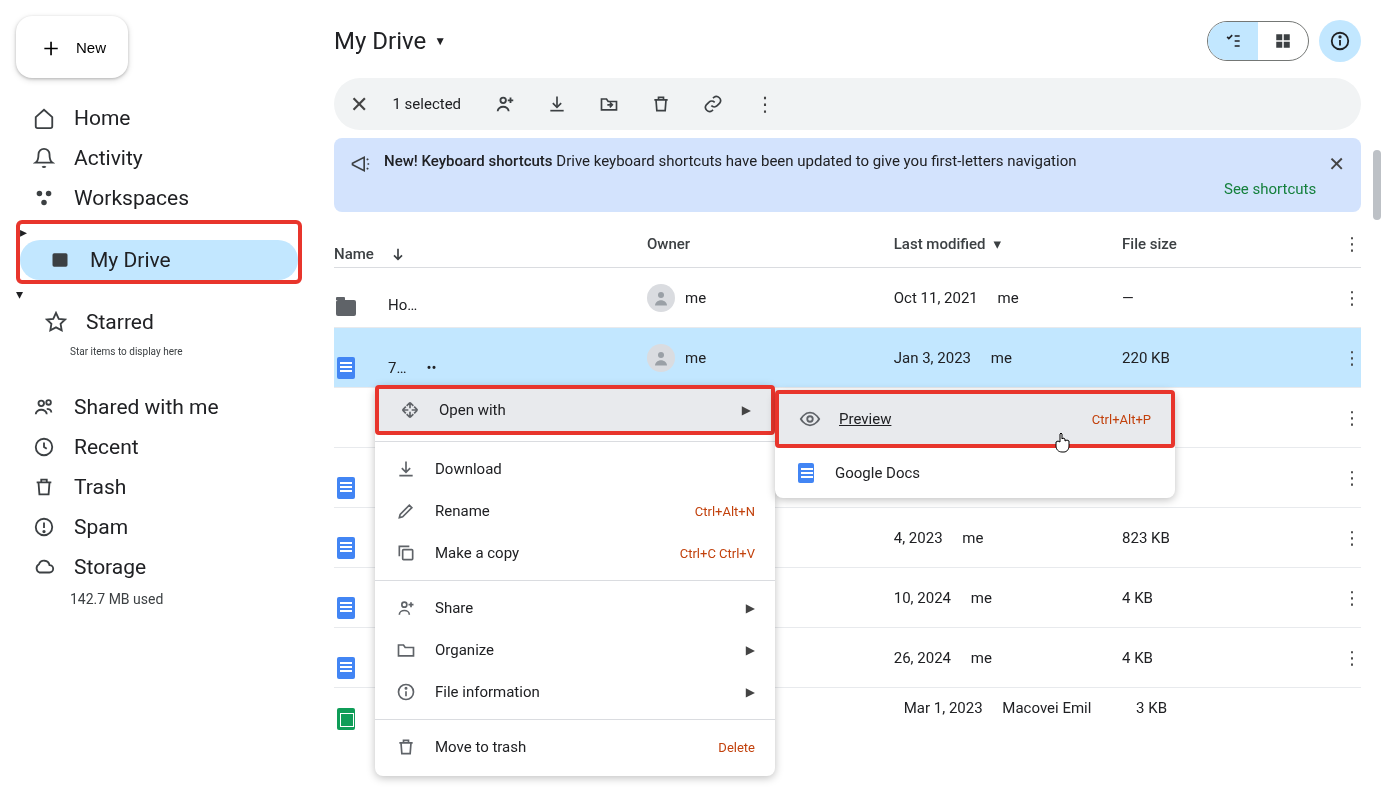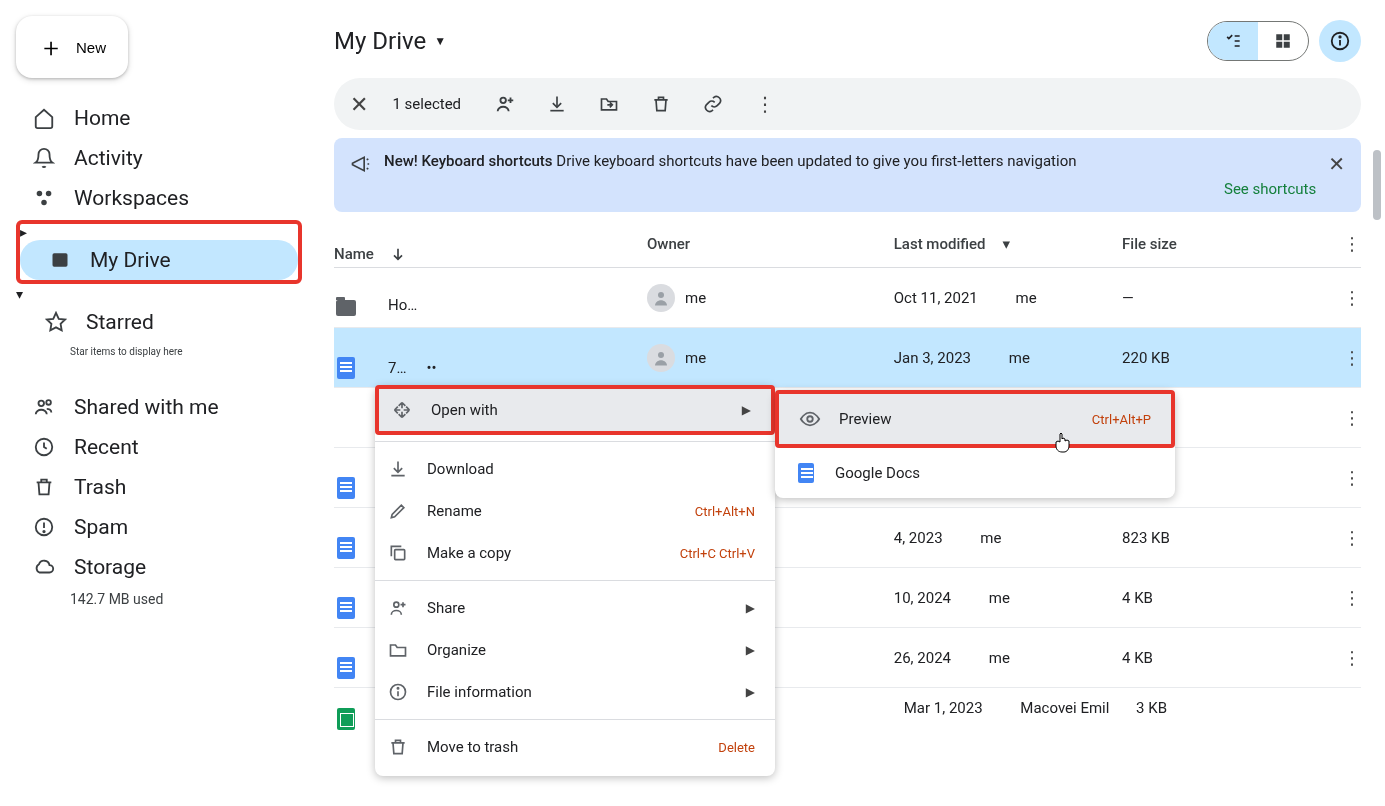--- a/index.html
+++ b/index.html
@@ -43,40 +43,40 @@
 .banner-text { flex: 1; font-size: 15px; }
 .banner-text b { font-weight: 500; }
 .banner-link { color: #15803d; font-size: 15px; cursor: pointer; display:block; text-align:right; margin-top: 10px; }
 .banner-close { cursor: pointer; font-size: 20px; color: #444; margin-left: 12px; }
 
 
 .tbl { padding: 0 24px; }
 .thead { display: flex; align-items: center; height: 48px; border-bottom: 1px solid #dadce0; font-size: 15px; font-weight: 500; color: #3c4043; }
 .col-name { width: 340px; display:flex; align-items:center; gap: 16px; margin-top: 21px; }
 .col-owner { width: 268px; }
-.col-mod { width: 248px; display:flex; align-items:center; gap:17px; }
+.col-mod { width: 248px; display:flex; align-items:center; gap:8px; }
 .col-size { width: 240px; }
 .col-more { flex:1; text-align: right; }
 .trow { display: flex; align-items: center; height: 60px; border-bottom: 1px solid #e8eaed; font-size: 15px; }
 .trow.sel { background: #c2e7ff; }
 .file-icon { width: 24px; height: 24px; display:inline-flex; align-items:center; justify-content:center; margin-right: 14px; flex-shrink:0; }
 .folder-i { background:#5f6368; width:20px; height:16px; border-radius:2px; position:relative; }
 .folder-i::before { content:''; position:absolute; top:-3px; left:0; width:9px; height:3px; background:#5f6368; border-radius:1px 1px 0 0; }
 .doc-i { background:#4285f4; width:18px; height:22px; border-radius:2px; position:relative; }
 .doc-i::after { content:''; position:absolute; left:3px; top:5px; width:12px; height:2px; background:#fff; box-shadow: 0 4px 0 #fff, 0 8px 0 #fff; }
 .sheet-i { background:#0f9d58; width:18px; height:22px; border-radius:2px; position:relative; }
 .sheet-i::after { content:''; position:absolute; left:3px; top:5px; width:12px; height:12px; border:1px solid #fff; }
 .owner-cell { display:flex; align-items:center; gap:10px; }
 .avatar { width:28px; height:28px; border-radius:50%; background:#dadce0; display:inline-flex; align-items:center; justify-content:center; }
 .row-more { cursor:pointer; color:#444; font-size: 18px; }
 .truncate { white-space: nowrap; overflow: hidden; text-overflow: ellipsis; max-width: 60px; }
 
 
 .ctx { position: absolute; background: #fff; border-radius: 8px; box-shadow: 0 2px 8px rgba(0,0,0,0.25); padding: 8px 0; z-index: 50; min-width: 400px; }
-.ctx-item { display:flex; align-items:center; gap: 18px; padding: 10px 12px; cursor: pointer; font-size: 15px; position:relative; }
+.ctx-item { display:flex; align-items:center; gap: 18px; padding: 10px 20px; cursor: pointer; font-size: 15px; position:relative; }
 .ctx-item.hover { background: #e8eaed; }
 .ctx-icon { width:22px; height:22px; display:inline-flex; align-items:center; justify-content:center; color:#5f6368; }
 .ctx-short { position:absolute; right: 20px; color:#c2410c; font-size:13px; }
 .ctx-arrow { position:absolute; right: 20px; font-size: 12px; color:#444; }
 .ctx-sep { border-top:1px solid #dadce0; margin: 6px 0; }
 .submenu { position:absolute; left: 400px; top: 0; min-width: 398px; }
 .ctx-red { border:4px solid #e8352c; border-radius:4px; }
 .cursor { position:absolute; pointer-events:none; z-index:100; }
 
 
@@ -514,21 +514,21 @@
             <path d="M4 7h16M9 7V4h6v3M6 7l1 13h10l1-13"></path>
           </svg>
         </span>
       <span>Move to trash</span>
       <span class="ctx-short">Delete</span>
     </div>
   </div>
 
   <div class="ctx submenu" style="left:775px; top:390px; min-width:400px; padding:0;">
     <div class="ctx-red" style="margin:0;">
-      <div class="ctx-item hover" style="padding:14px 20px;">
+      <div class="ctx-item hover" style="padding:14px 20px;text-decoration:underline;">
         <span class="ctx-icon">
             <svg width="22" height="22" viewBox="0 0 24 24" fill="none" stroke="#5f6368" stroke-width="2">
               <path d="M2 12s4-7 10-7 10 7 10 7-4 7-10 7S2 12 2 12z"></path>
               <circle cx="12" cy="12" r="3"></circle>
             </svg>
           </span>
         <span>Preview</span>
         <span class="ctx-short">Ctrl+Alt+P</span>
       </div>
     </div>

